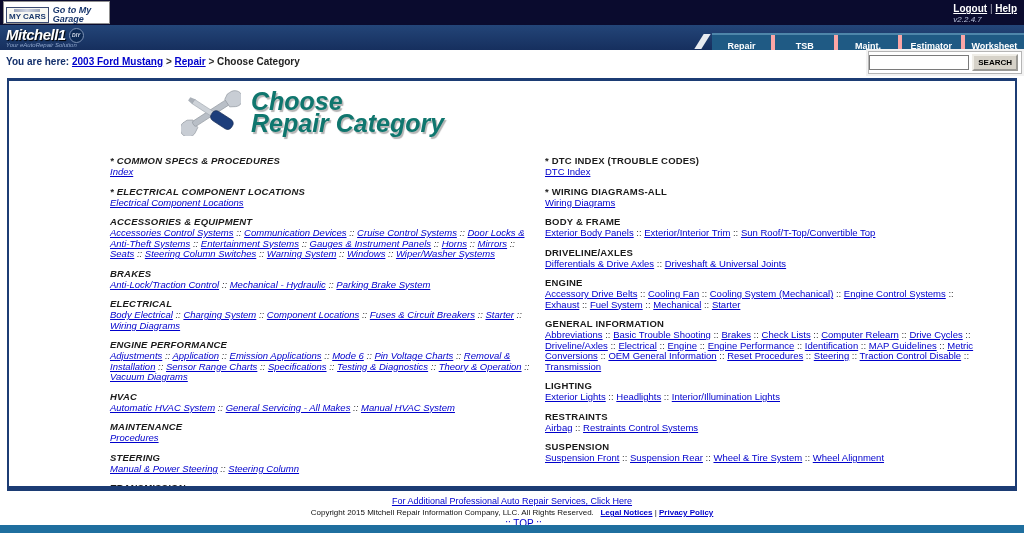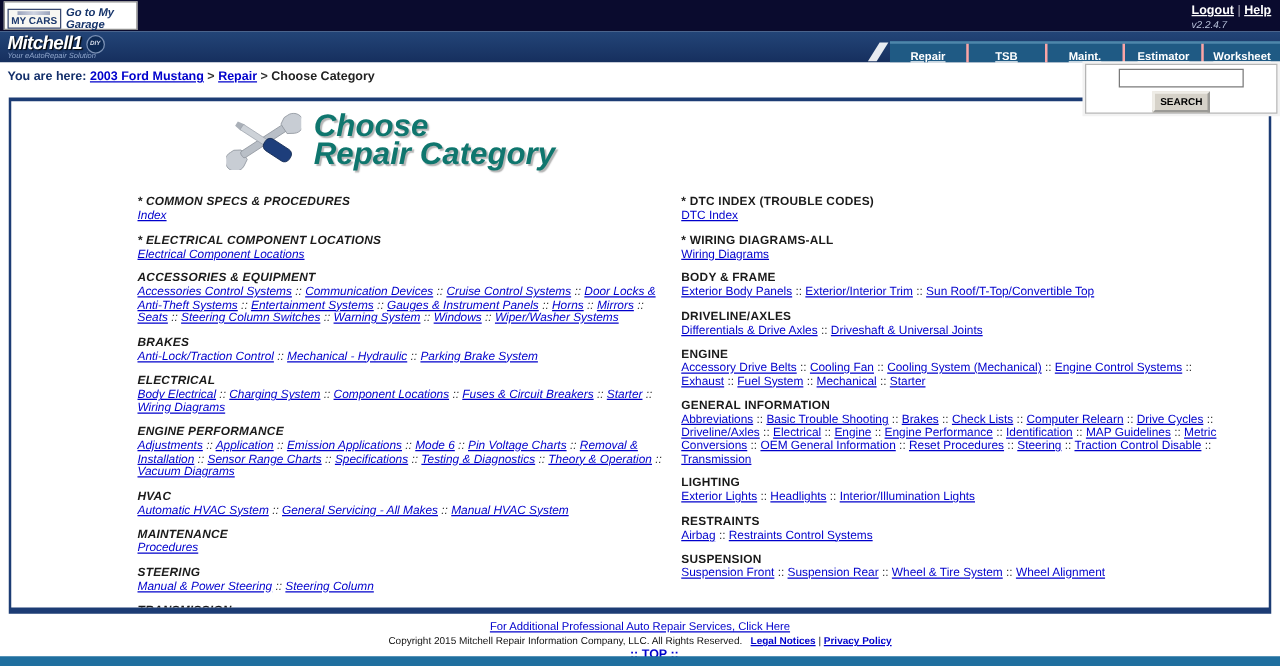--- a/index.html
+++ b/index.html
@@ -31,33 +31,33 @@
     text-shadow:1px 1px 1px #000; letter-spacing:-0.5px; }
   .diy-badge { display:inline-block; width:15px; height:15px; margin-left:3px;
     background:#0d2a55; border:1px solid #7c92b5; border-radius:50%;
     color:#d6deeb; font-size:5px; font-weight:bold; font-style:italic;
     line-height:13px; text-align:center; }
   .tagline { font-size:6px; font-style:italic; color:#8fa6cc; margin-top:-1px; }
   .tab-slash { position:absolute; right:318px; bottom:1px; width:7px; height:15px;
     background:#fff; transform:skewX(-32deg); opacity:.9; }
   .tabs-area { position:absolute; right:0; bottom:0; width:312px; height:17px;
     display:flex; background:#1f5a84; border-top:2px solid #4e86aa; }
-  .tab { flex:1; text-align:center; border-left:2px solid #fca5a5; }
+  .tab { flex:1; text-align:center; border-left:4px solid #fca5a5; }
   .tab:first-child { border-left:none; }
   .tab a { color:#fff; font-size:9px; font-weight:bold; line-height:15px; }
 
   
   .crumb-row { height:22px; background:#fff; position:relative; font-size:10px; padding:6px 0 0 6px; }
   .crumb-prefix { font-weight:bold; color:#14306b; }
   .crumb-row a { color:#0000cc; font-weight:bold; }
   .crumb-sep { color:#333; font-weight:bold; }
   .crumb-current { font-weight:bold; color:#222; }
-  .search-panel { position:absolute; right:2px; top:1px; width:154px; height:40px; z-index:5;
+  .search-panel { position:absolute; right:2px; top:1px; width:154px; height:23px; z-index:5;
     background:#fff; border:1px solid #b5b5b5; box-shadow:0 0 0 2px #f2f2f2;
-    display:flex; align-items:center; justify-content:flex-end; gap:3px; padding:0 3px;flex-direction:column; }
+    display:flex; align-items:center; justify-content:flex-end; gap:3px; padding:0 3px; }
   .search-input { width:100px; height:15px; border:1px solid #7a7a7a; font-size:10px; padding:0 2px; }
   .search-btn { height:17px; background:#d6d2c9; border:2px outset #efede7;
     font-size:8px; font-weight:bold; color:#000; padding:0 4px; font-family:"Liberation Sans",sans-serif; }
 
   
   .main-box { margin:6px 7px 0; height:413px; background:#fff; overflow:hidden;
     border:2px solid #1c3c74; border-top-width:3px; border-bottom-width:5px; }
   .title-graphic { display:flex; align-items:flex-start; gap:10px; margin:9px 0 0 172px; }
   .title-text { font-size:25px; line-height:22px; font-weight:bold; font-style:italic;
     color:#0f766e; text-shadow:1.5px 1.5px 1px #b4b4b4; }
@@ -72,21 +72,21 @@
   .section-links { font-size:9.5px; line-height:10.5px; color:#111; }
   .section-links a { color:#0000cc; }
   .sep { color:#333; }
 
   
   .footer { text-align:center; padding-top:5px; }
   .footer-services { font-size:9px; }
   .footer-services a { color:#0000cc; }
   .footer-copy { font-size:8px; color:#111; margin-top:2px; }
   .footer-copy a { color:#0000cc; font-weight:bold; }
-  .footer-top { font-size:10px; font-weight:bold; margin-top:1px;margin-left:23px; }
+  .footer-top { font-size:10px; font-weight:normal; margin-top:1px;margin-left:23px; }
   .footer-top a { color:#0000cc; }
   .bottom-bar { position:absolute; left:0; bottom:0; width:1024px; height:8px; background:#1f6f9f; }
 </style>
 </head>
 <body>
 
 <div class="topbar">
   <div class="garage-btn">
     <span class="plate">
       <span class="plate-top"></span>

